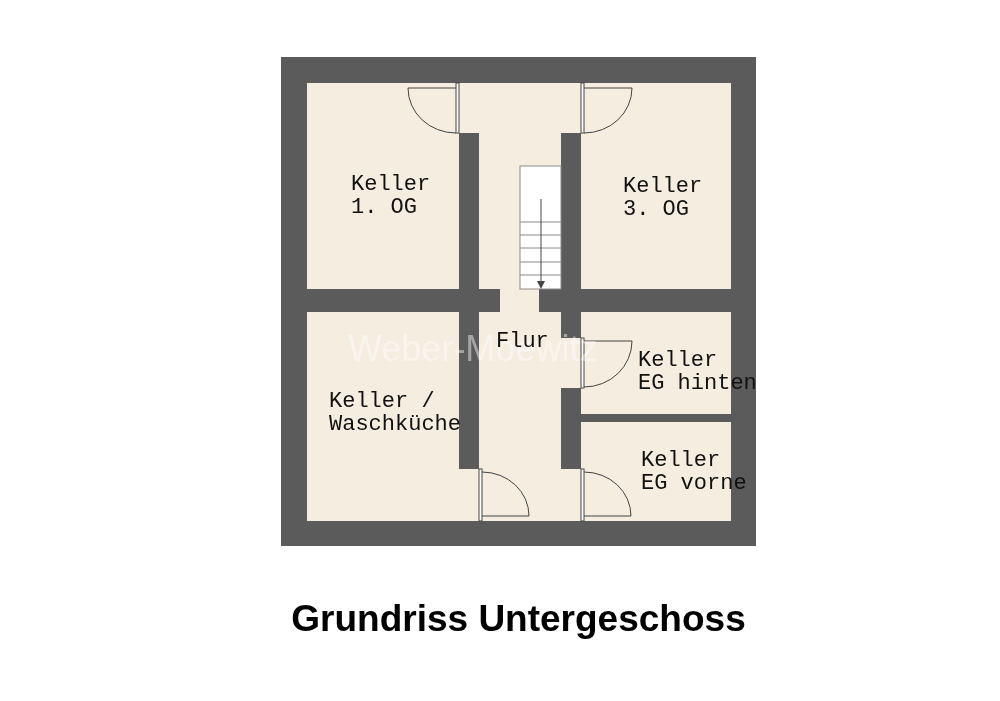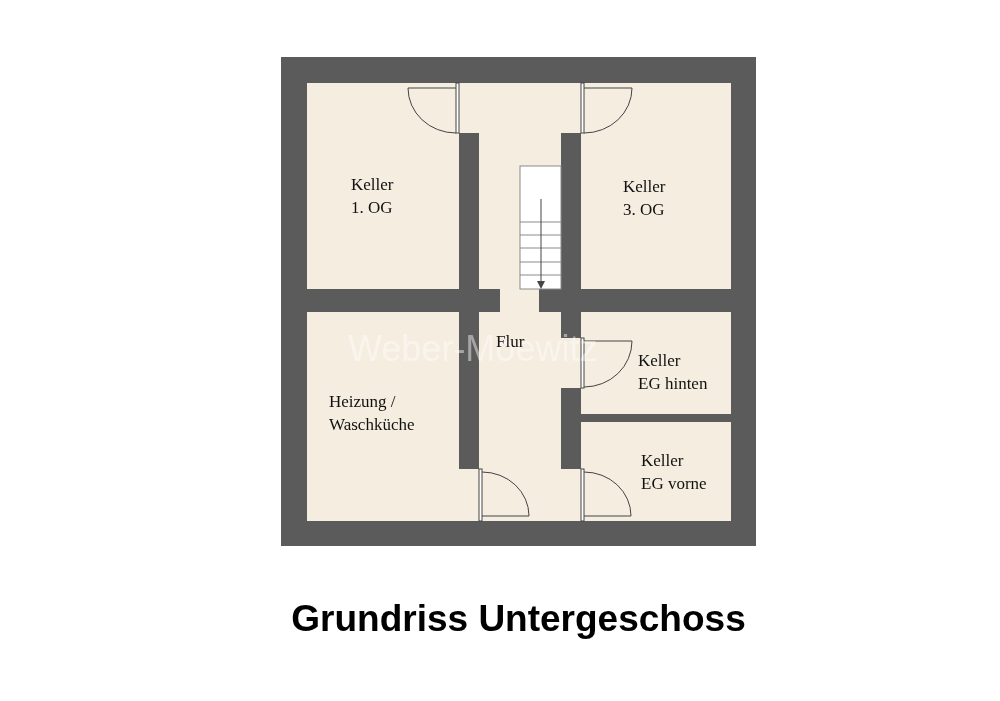--- a/index.html
+++ b/index.html
@@ -1,20 +1,20 @@
 <!DOCTYPE html>
 <html><head>
   <meta charset="utf-8">
   <style>
     html, body { margin: 0; padding: 0; background: #ffffff; }
     body { width: 1000px; height: 701px; position: relative; overflow: hidden;
            font-family: "Liberation Sans", sans-serif; }
     .plan { position: absolute; left: 0; top: 0; width: 1000px; height: 701px; }
-    .room-label { position: absolute; font-size: 17px; line-height: 23px; color: #111;
-                  font-family: Liberation Serif, serif; white-space: nowrap; }
+    .room-label { position: absolute; font-size: 22px; line-height: 23px; color: #111;
+                  font-family: Liberation Mono, monospace; white-space: nowrap; }
     .title { position: absolute; left: 0; top: 598px; width: 1037px; text-align: center;
              font-size: 37px; font-weight: bold; color: #000;
              font-family: "Liberation Sans", sans-serif; }
     .watermark { position: absolute; left: 348px; top: 328px; font-size: 36px;
                  color: rgba(255,255,255,0.45); font-family: Liberation Sans, sans-serif;
                  white-space: nowrap; }
   </style>
 </head>
 <body>
 
@@ -93,21 +93,21 @@
 <div class="room-label" style="left:496px; top:330px;">
   <div>Flur</div>
 </div>
 
 <div class="room-label" style="left:638px; top:349px;">
   <div>Keller</div>
   <div>EG hinten</div>
 </div>
 
 <div class="room-label" style="left:329px; top:390px;">
-  <div>Heizung /</div>
+  <div>Keller /</div>
   <div>Waschküche</div>
 </div>
 
 <div class="room-label" style="left:641px; top:449px;">
   <div>Keller</div>
   <div>EG vorne</div>
 </div>
 
 <div class="title">Grundriss Untergeschoss</div>
 

